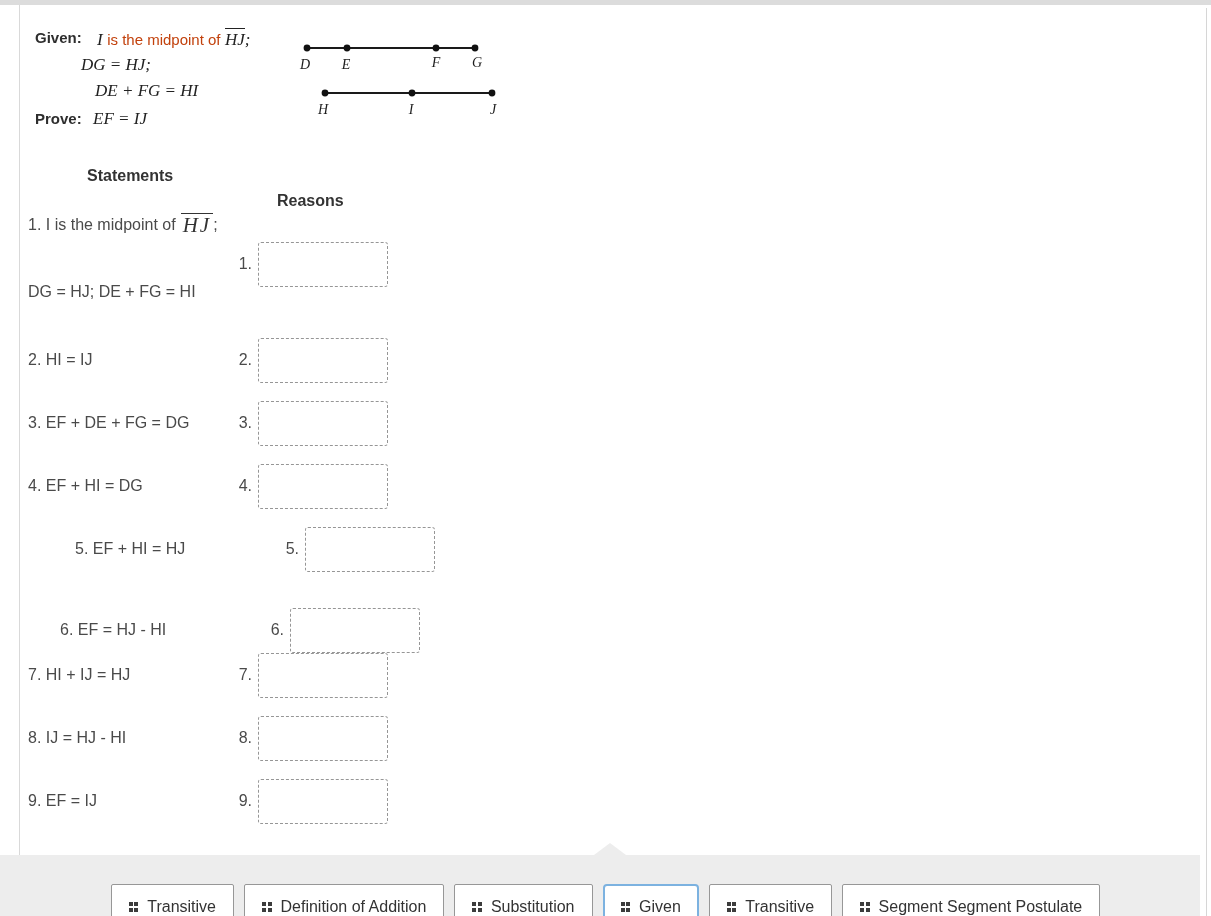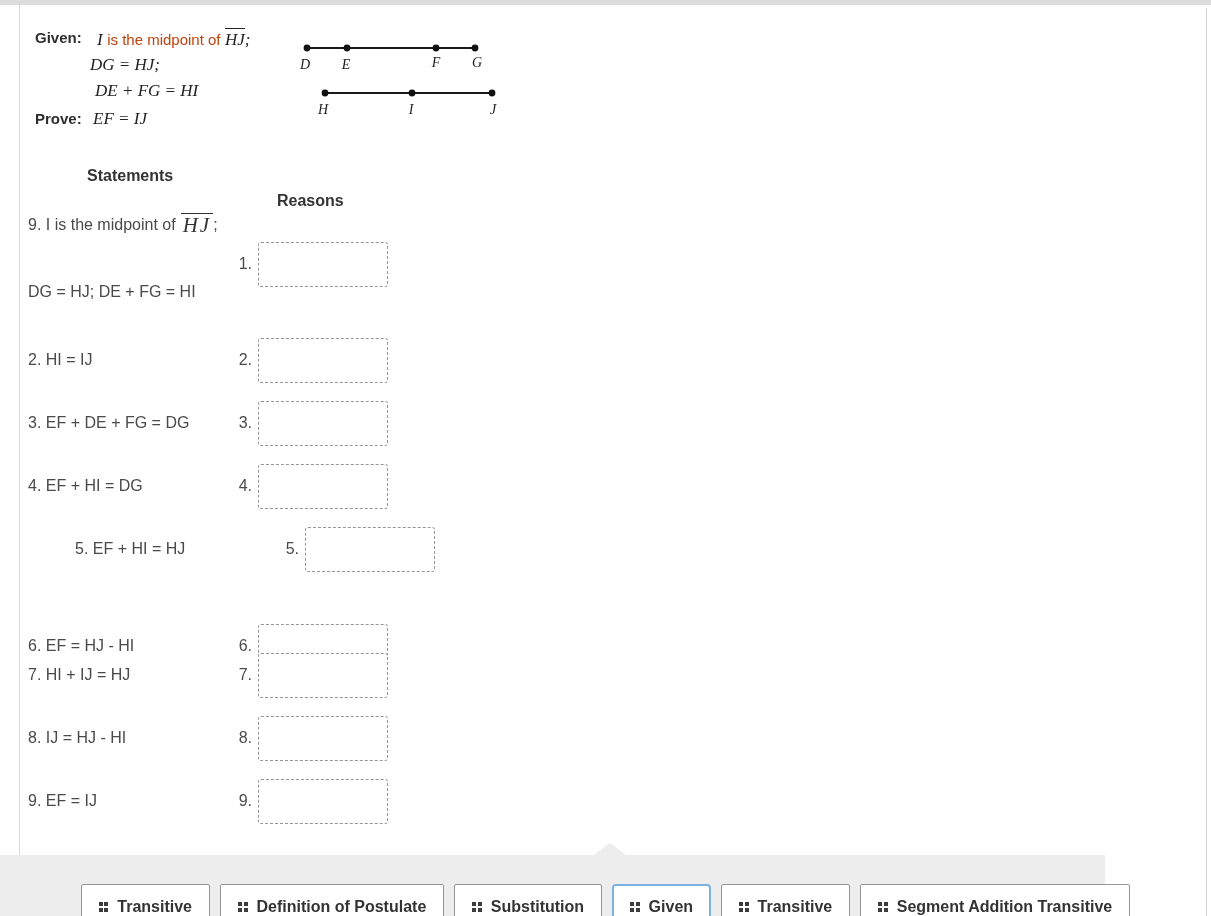--- a/index.html
+++ b/index.html
@@ -34,21 +34,21 @@
   .rbox { position:absolute; left:258px; top:0; width:130px; height:45px;
           border:1px dashed #969696; border-radius:3px; background:#fff; }
   .stmt-line1 { position:absolute; left:28px; top:-29px; font-size:16px; color:#4a4a4a; white-space:nowrap; }
   .stmt-line2 { position:absolute; left:28px; top:41px; font-size:16px; color:#4a4a4a; white-space:nowrap; }
   .m-prefix { margin-right:5px; }
   .over-big { display:inline-block; font-family:"Liberation Serif", serif; font-style:italic;
               font-size:21px; color:#333; border-top:1.5px solid #333; padding:1px 2px 0 2px;
               line-height:1.0; vertical-align:-2px; letter-spacing:2px; }
 
   
-  .tray { position:absolute; left:0; top:855px; width:1105px; height:61px; background:#ededed;font-weight:bold; }
+  .tray { position:absolute; left:0; top:855px; width:1200px; height:61px; background:#ededed; }
   .tray-notch { position:absolute; left:594px; top:-12px; width:0; height:0;
                 border-left:16px solid transparent; border-right:16px solid transparent;
                 border-bottom:12px solid #ededed; }
   .chip-row { position:absolute; left:0; top:29px; width:1211px;
               display:flex; justify-content:center; gap:10px; }
   .chip { display:flex; align-items:center; height:46px; padding:0 17px; background:#fff;
           border:1px solid #979797; border-radius:2px; font-size:16px; color:#333;
           white-space:nowrap; cursor:grab; }
   .chip.selected { border:2px solid #7cb2e0; border-radius:4px; padding:0 16px; }
   .drag-icon { display:grid; grid-template-columns:4px 4px; grid-template-rows:4px 4px;
@@ -63,21 +63,21 @@
   <div class="left-rule"></div>
   <div class="right-rule"></div>
 
   <div class="given-block">
     <span class="lbl" style="left:35px; top:29px;">Given:</span>
     <span class="pos" style="left:97px; top:28px;">
       <span class="mathtxt">I</span>
       <span class="sanstxt">is the midpoint of</span>
       <span class="mathtxt over">HJ</span><span class="mathtxt">;</span>
     </span>
-    <span class="pos mathtxt" style="left:90px; top:55px;">DG = HJ;</span>
+    <span class="pos mathtxt" style="left:81px; top:55px;">DG = HJ;</span>
     <span class="pos mathtxt" style="left:95px; top:81px;">DE + FG = HI</span>
     <span class="lbl" style="left:35px; top:110px;">Prove:</span>
     <span class="pos mathtxt" style="left:93px; top:109px;">EF = IJ</span>
   </div>
 
   <svg class="diagram" width="220" height="95" viewBox="0 0 220 95">
     <line x1="14" y1="16" x2="182" y2="16" stroke="#1a1a1a" stroke-width="2"></line>
     <circle cx="14" cy="16" r="3.4" fill="#111"></circle>
     <circle cx="54" cy="16" r="3.4" fill="#111"></circle>
     <circle cx="143" cy="16" r="3.4" fill="#111"></circle>
@@ -93,21 +93,21 @@
     <text x="30" y="82" text-anchor="middle">H</text>
     <text x="118" y="82" text-anchor="middle">I</text>
     <text x="200" y="82" text-anchor="middle">J</text>
   </svg>
 
   <span class="thead" style="left:87px; top:167px;">Statements</span>
   <span class="thead" style="left:277px; top:167px;margin-top:25px;">Reasons</span>
 
   <div class="prow" style="top:242px;">
     <span class="stmt-line1">
-      <span class="m-prefix">9. I is the midpoint of</span><span class="over-big">HJ</span><span>;</span>
+      <span class="m-prefix">1. I is the midpoint of</span><span class="over-big">HJ</span><span>;</span>
     </span>
     <span class="rnum">1.</span>
     <div class="rbox"></div>
     <span class="stmt-line2">DG = HJ; DE + FG = HI</span>
   </div>
 
   <div class="prow" style="top:338px;">
     <span class="stmt">2. HI = IJ</span>
     <span class="rnum">2.</span>
     <div class="rbox"></div>
@@ -120,21 +120,21 @@
   <div class="prow" style="top:464px;">
     <span class="stmt">4. EF + HI = DG</span>
     <span class="rnum">4.</span>
     <div class="rbox"></div>
   </div>
   <div class="prow" style="top:527px;margin-left:47px;">
     <span class="stmt">5. EF + HI = HJ</span>
     <span class="rnum">5.</span>
     <div class="rbox"></div>
   </div>
-  <div class="prow" style="top:624px;">
+  <div class="prow" style="top:608px;margin-left:32px;">
     <span class="stmt">6. EF = HJ - HI</span>
     <span class="rnum">6.</span>
     <div class="rbox"></div>
   </div>
   <div class="prow" style="top:653px;text-decoration:underline;">
     <span class="stmt">7. HI + IJ = HJ</span>
     <span class="rnum">7.</span>
     <div class="rbox"></div>
   </div>
   <div class="prow" style="top:716px;">
@@ -160,21 +160,21 @@
           </span>
         <span>Transitive</span>
       </div>
       <div class="chip">
         <span class="drag-icon">
             <i></i>
             <i></i>
             <i></i>
             <i></i>
           </span>
-        <span>Definition of Postulate</span>
+        <span>Definition of Addition</span>
       </div>
       <div class="chip">
         <span class="drag-icon">
             <i></i>
             <i></i>
             <i></i>
             <i></i>
           </span>
         <span>Substitution</span>
       </div>
@@ -196,17 +196,17 @@
           </span>
         <span>Transitive</span>
       </div>
       <div class="chip">
         <span class="drag-icon">
             <i></i>
             <i></i>
             <i></i>
             <i></i>
           </span>
-        <span>Segment Addition Transitive</span>
+        <span>Segment Segment Postulate</span>
       </div>
     </div>
   </div>
 </div>
 
 </body></html>

